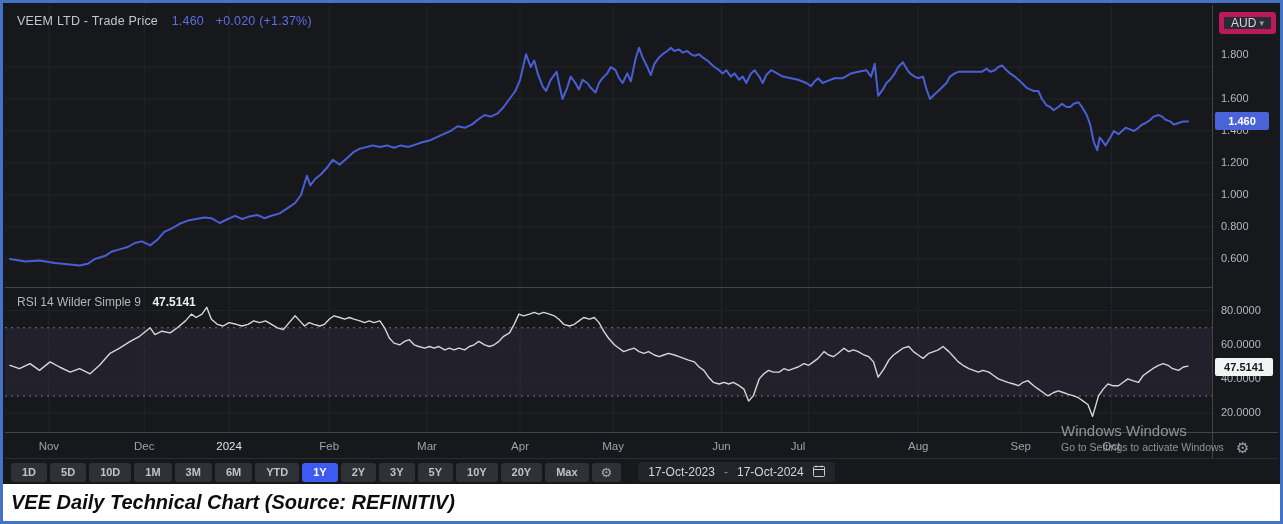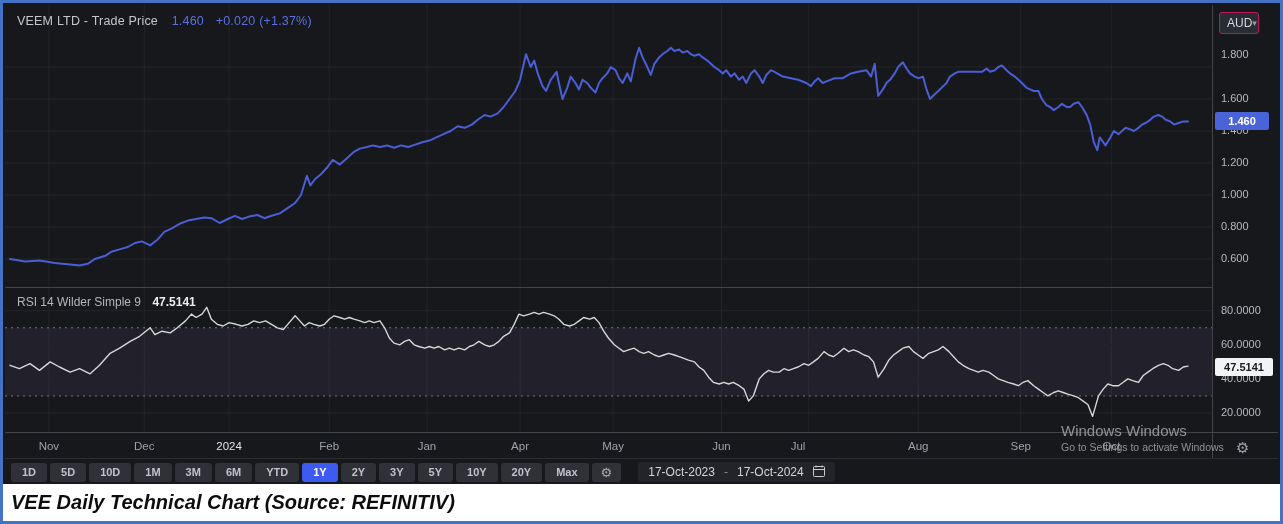--- a/index.html
+++ b/index.html
@@ -10,21 +10,21 @@
   .hdr{position:absolute;left:14px;top:11px;font-size:12.5px;letter-spacing:.2px;color:#c3c6cc;white-space:nowrap;}
   .hdr .px{color:#5b6fe0;margin-left:10px;}
   .hdr .chg{color:#5b6fe0;margin-left:8px;}
   .rsi-hdr{position:absolute;left:14px;top:292px;font-size:12px;color:#b3b6bd;white-space:nowrap;}
   .rsi-hdr .val{color:#eceef1;font-weight:bold;margin-left:8px;}
   .ytick{position:absolute;left:1218px;font-size:11px;color:#b6b9bf;white-space:nowrap;}
   .badge{position:absolute;left:1212px;width:54px;height:18px;border-radius:2px;font-size:11px;font-weight:bold;
          display:flex;align-items:center;justify-content:center;}
   .badge.price{background:#4a63d8;color:#ffffff;}
   .badge.rsi{background:#f2f3f4;color:#17181c;width:58px;}
-  .aud{position:absolute;left:1216px;top:9px;width:40px;height:22px;background:#2a2c33;border:1px solid #be185d;
+  .aud{position:absolute;left:1216px;top:9px;width:57px;height:22px;background:#2a2c33;border:5px solid #be185d;
        border-radius:3px;display:flex;align-items:center;justify-content:space-between;padding:0 7px;
        font-size:12px;color:#d4d7dc;cursor:pointer;}
   .aud .caret{font-size:9px;color:#9a9da3;}
   .taxis{position:absolute;left:0;top:429px;width:1209px;height:26px;}
   .tlabel{position:absolute;top:8px;transform:translateX(-50%);font-size:11.5px;color:#9da1a9;}
   .tlabel.emph{color:#dfe2e7;}
   .corner-gear{position:absolute;left:1233px;top:436px;font-size:15px;color:#9fa1a6;cursor:pointer;}
   .toolbar{position:absolute;left:8px;top:459px;display:flex;align-items:center;gap:3px;}
   .rbtn{height:19px;padding:0 11px;display:flex;align-items:center;background:#2f3137;color:#bfc2c8;
         font-size:11px;font-weight:bold;border-radius:3px;cursor:pointer;}
@@ -112,21 +112,21 @@
         <div class="ytick" style="top: 368.9px; text-align: right;">40.0000</div>
         <div class="ytick" style="top: 403px;">20.0000</div>
       </div>
     <div class="badge rsi" id="rsi-badge" style="top: 354.588px;">47.5141</div>
 
     <div class="taxis" id="time-axis">
         <div class="tlabel" style="left: 45.874px;">Nov</div>
         <div class="tlabel" style="left: 141.292px;">Dec</div>
         <div class="tlabel emph" style="left: 226.108px;">2024</div>
         <div class="tlabel" style="left: 326.238px;">Feb</div>
-        <div class="tlabel" style="left: 424.012px;">Jan</div>
+        <div class="tlabel" style="left: 424.012px;">Mar</div>
         <div class="tlabel" style="left: 517.074px;">Apr</div>
         <div class="tlabel" style="left: 610.136px;">May</div>
         <div class="tlabel" style="left: 718.512px;">Jun</div>
         <div class="tlabel" style="left: 795px;">Jul</div>
         <div class="tlabel" style="left: 915.238px;">Aug</div>
         <div class="tlabel" style="left: 1017.72px;">Sep</div>
         <div class="tlabel" style="left: 1108.43px;">Oct</div>
       </div>
     <div class="corner-gear">⚙</div>
 

